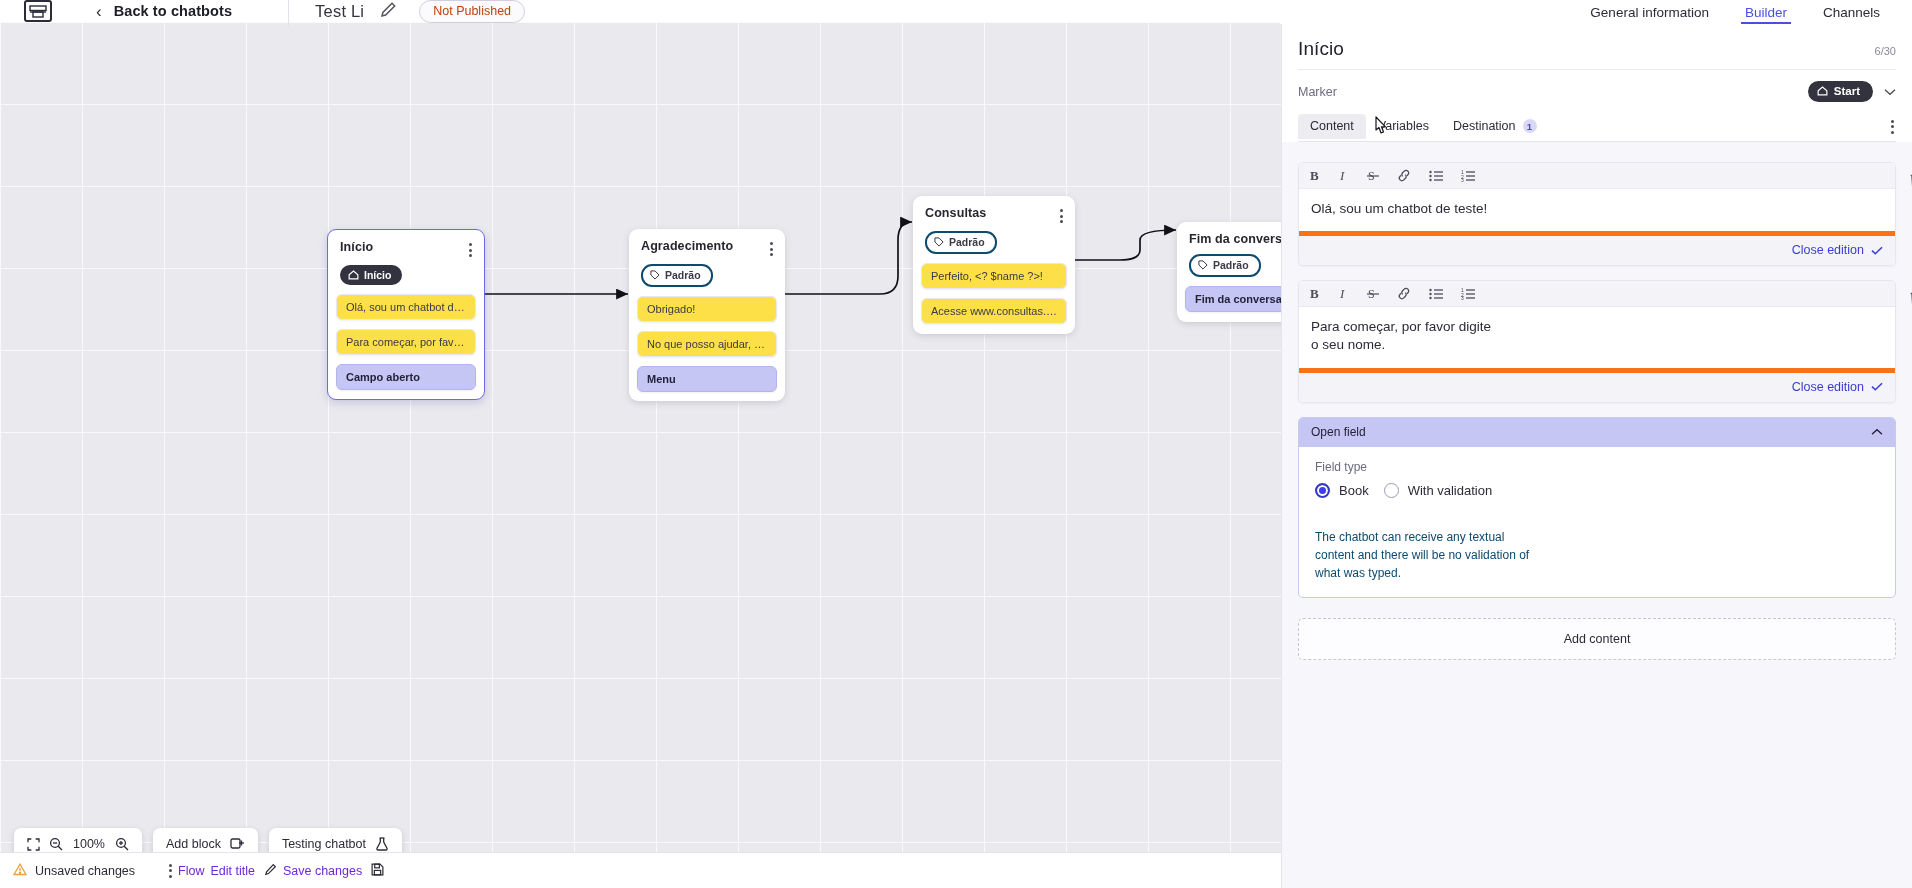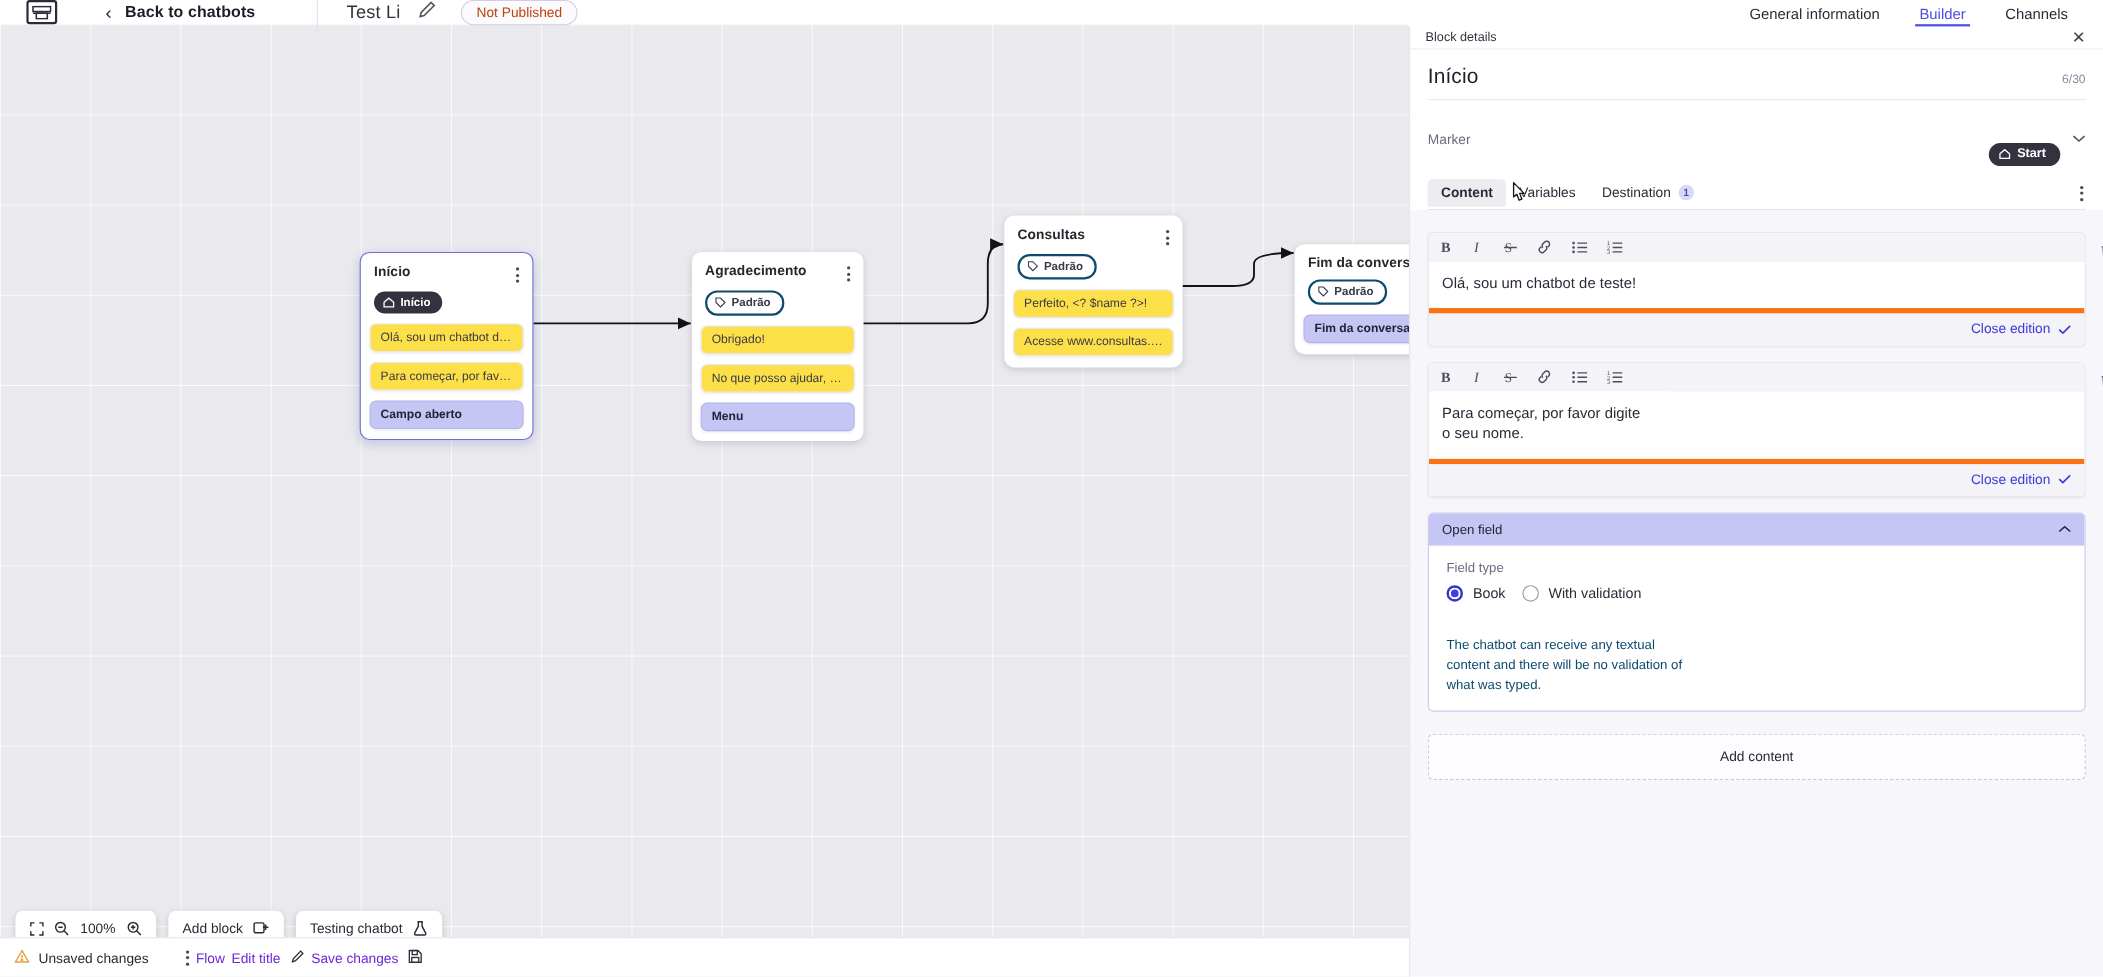--- a/index.html
+++ b/index.html
@@ -151,33 +151,33 @@
   .blk-sep { height:1px; background:#e8e8f0; }
   .marker-row {
     display:flex; align-items:center; justify-content: space-between;
     padding: 11px 0 10px;
   }
   .marker-lbl { font-size: 12.5px; color: #6b6b7e; }
   .marker-right { display:flex; align-items:center; gap: 11px; }
   .start-badge {
     display: inline-flex; align-items: center; gap: 6px;
     background: #33333f; color:#fff; font-size: 11.5px; font-weight:bold;
-    border-radius: 12px; padding: 4px 13px 5px 9px; margin-top: 28px;
+    border-radius: 12px; padding: 4px 13px 5px 9px;
   }
   .chev-sm { color:#50505e; font-size: 11px; }
 
   .tabs {
     display: flex; align-items: center; gap: 0; height: 30px;
     border-bottom: 1px solid #e4e4ec; position: relative;
   }
   .tab {
     font-size: 12.5px; color: #2b2b38; padding: 5px 12px 6px; border-radius: 4px 4px 0 0;
     display:flex; align-items:center; gap:7px; position: relative;
   }
-  .tab.active { background:#ececf1; font-weight: 700; }
+  .tab.active { background:#ececf1; font-weight: 400; }
   .tab-badge {
     background:#d9d9f6; color:#4a4ac2; font-size:9.5px; font-weight:bold;
     border-radius: 50%; width:14px; height:14px; display:flex;
     align-items:center; justify-content:center;
   }
   .tabs-kebab { margin-left:auto; display:flex; flex-direction:column; gap:2.5px;
                 padding-right: 2px; cursor:pointer; }
   .tabs-kebab i { width:3px; height:3px; border-radius:50%; background:#4a4a57;}
 
   .cursor-ptr { position:absolute; left: 76px; top: 4px; pointer-events:none; }
@@ -442,24 +442,20 @@
               <rect x="4" y="1.2" width="5" height="4"></rect>
             <rect x="3.6" y="8" width="6.8" height="4.8"></rect>
           </svg>
         </span>
       </div>
     </div>
   </div>
 
   <div class="panel">
 
-    <div class="panel-topbar">
-      <span class="lbl">Block details</span>
-      <span class="x-icon">✕</span>
-    </div>
 
     <div class="panel-body">
       <div class="blk-title-row">
         <div class="blk-title">Início</div>
         <div class="blk-count">6/30</div>
       </div>
       <div class="blk-sep"></div>
 
       <div class="marker-row">
         <div class="marker-lbl">Marker</div>

